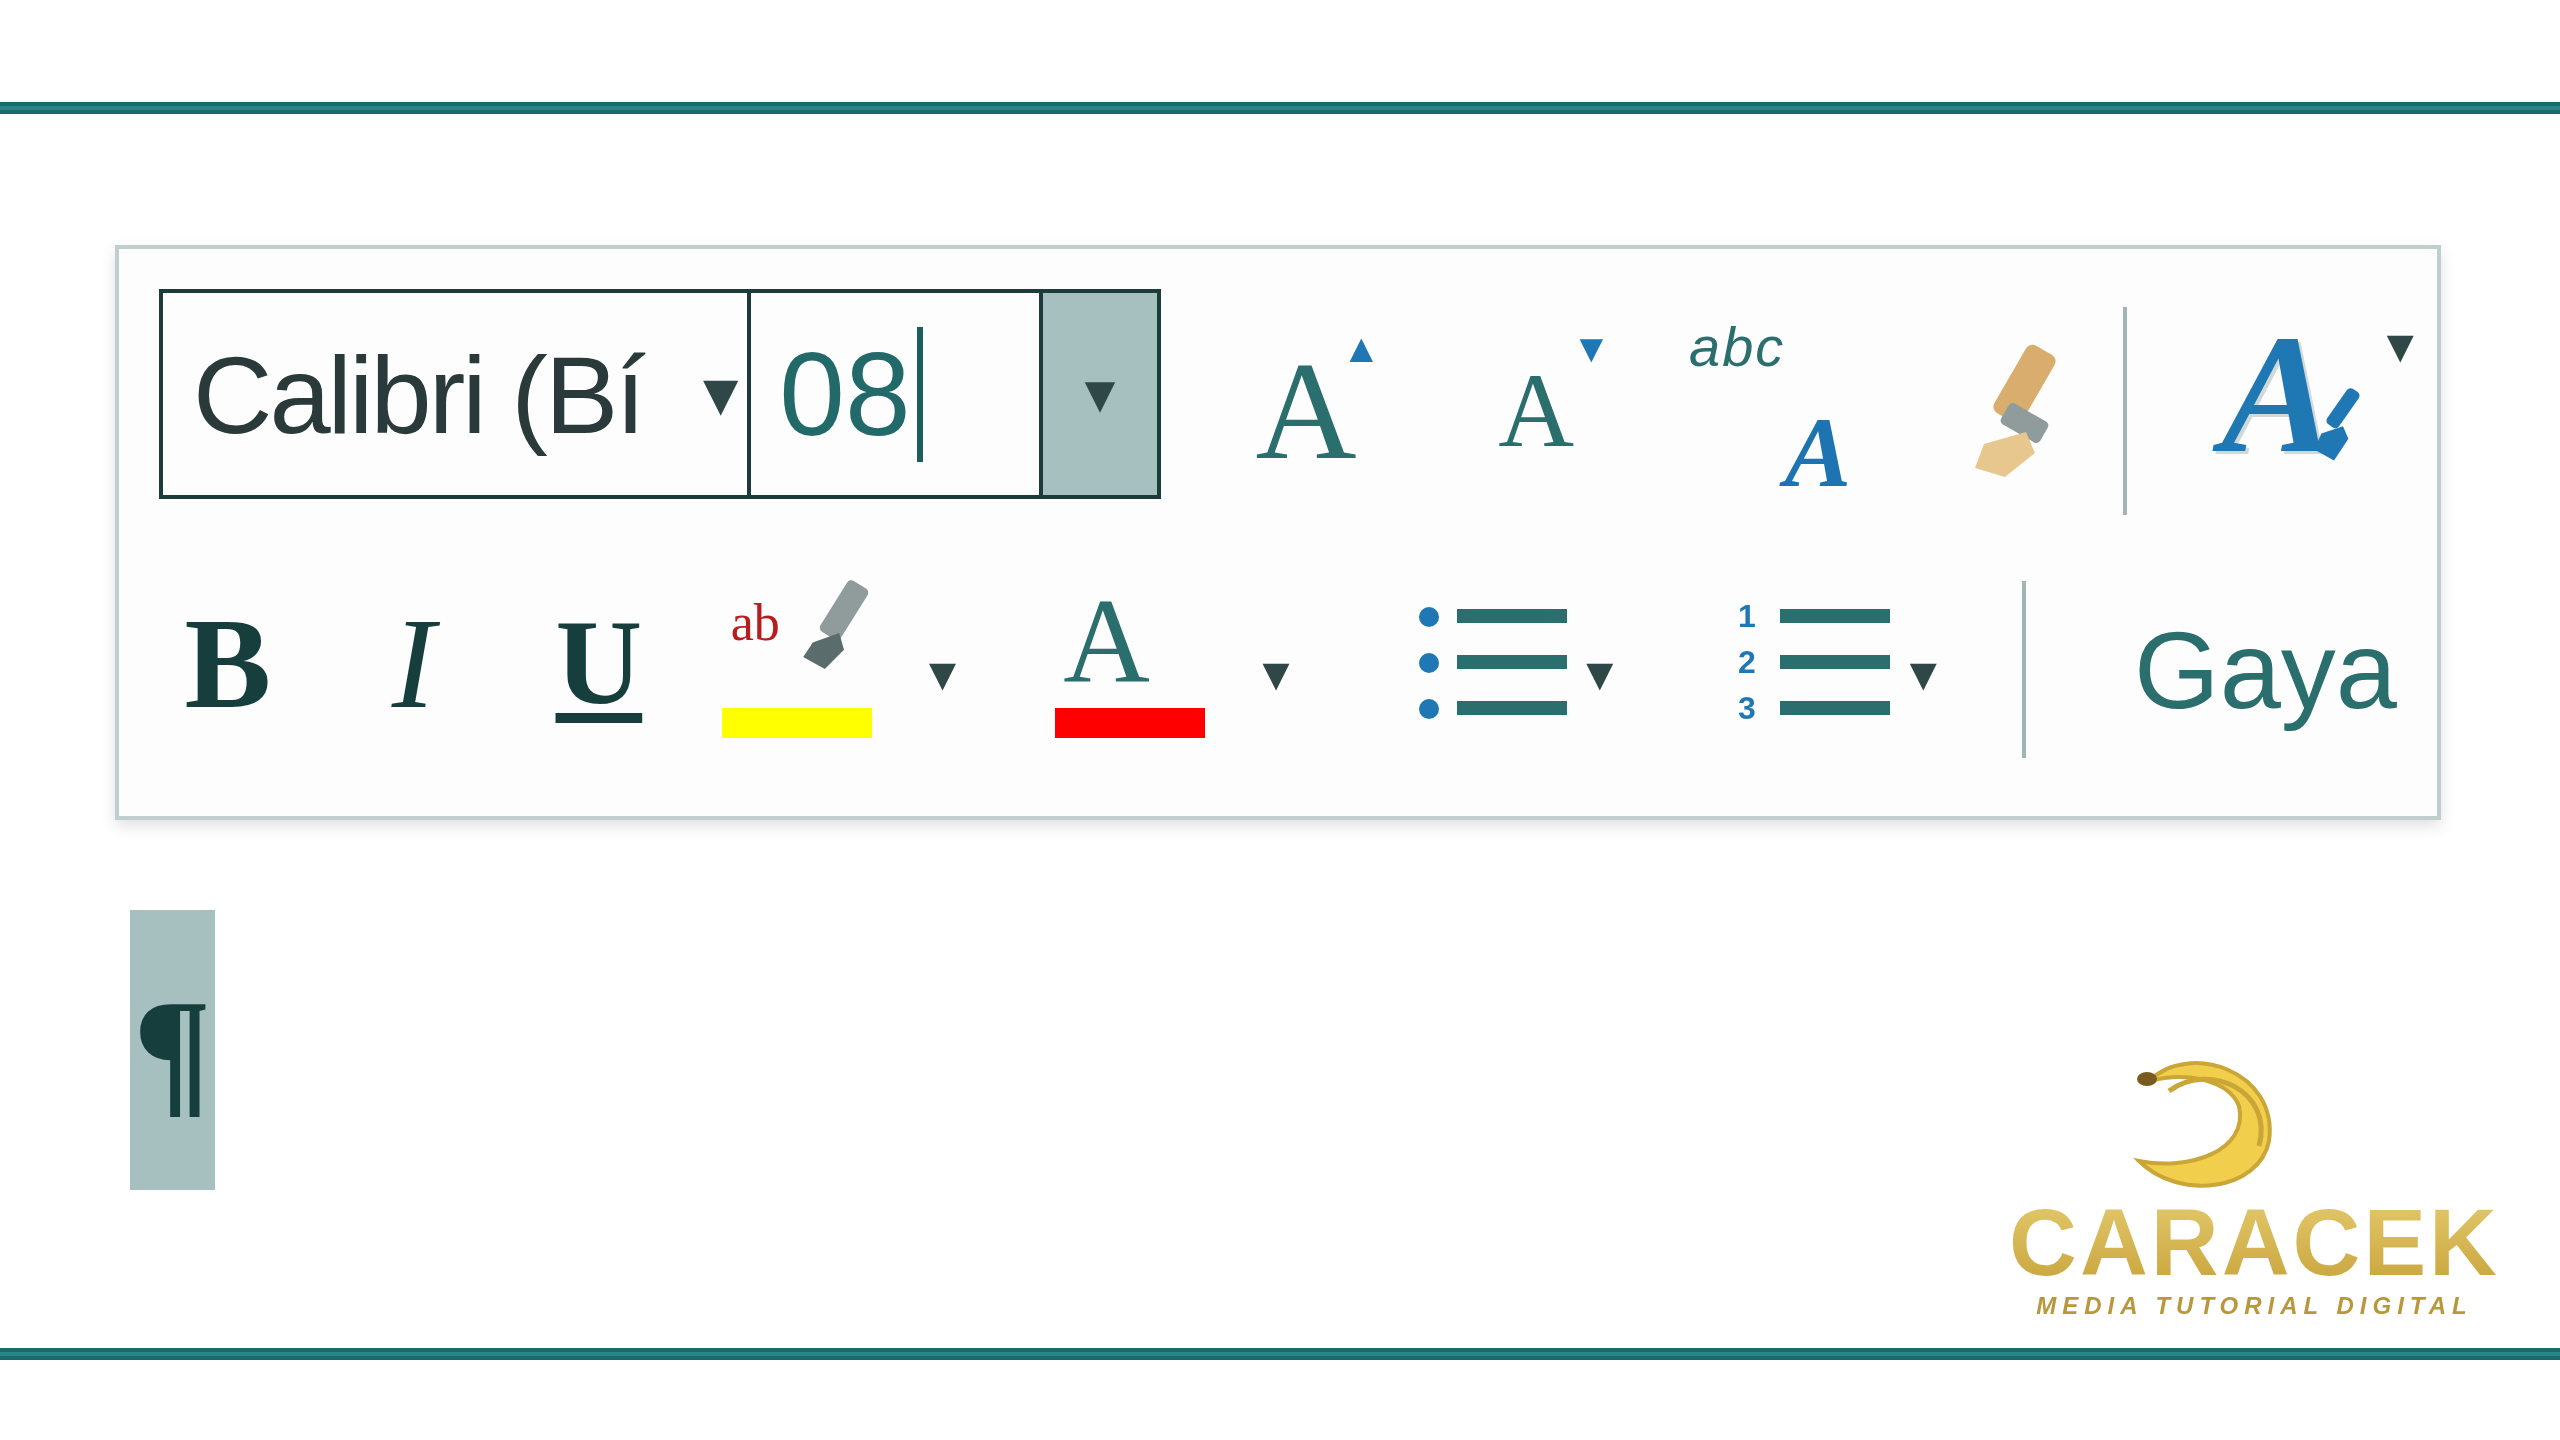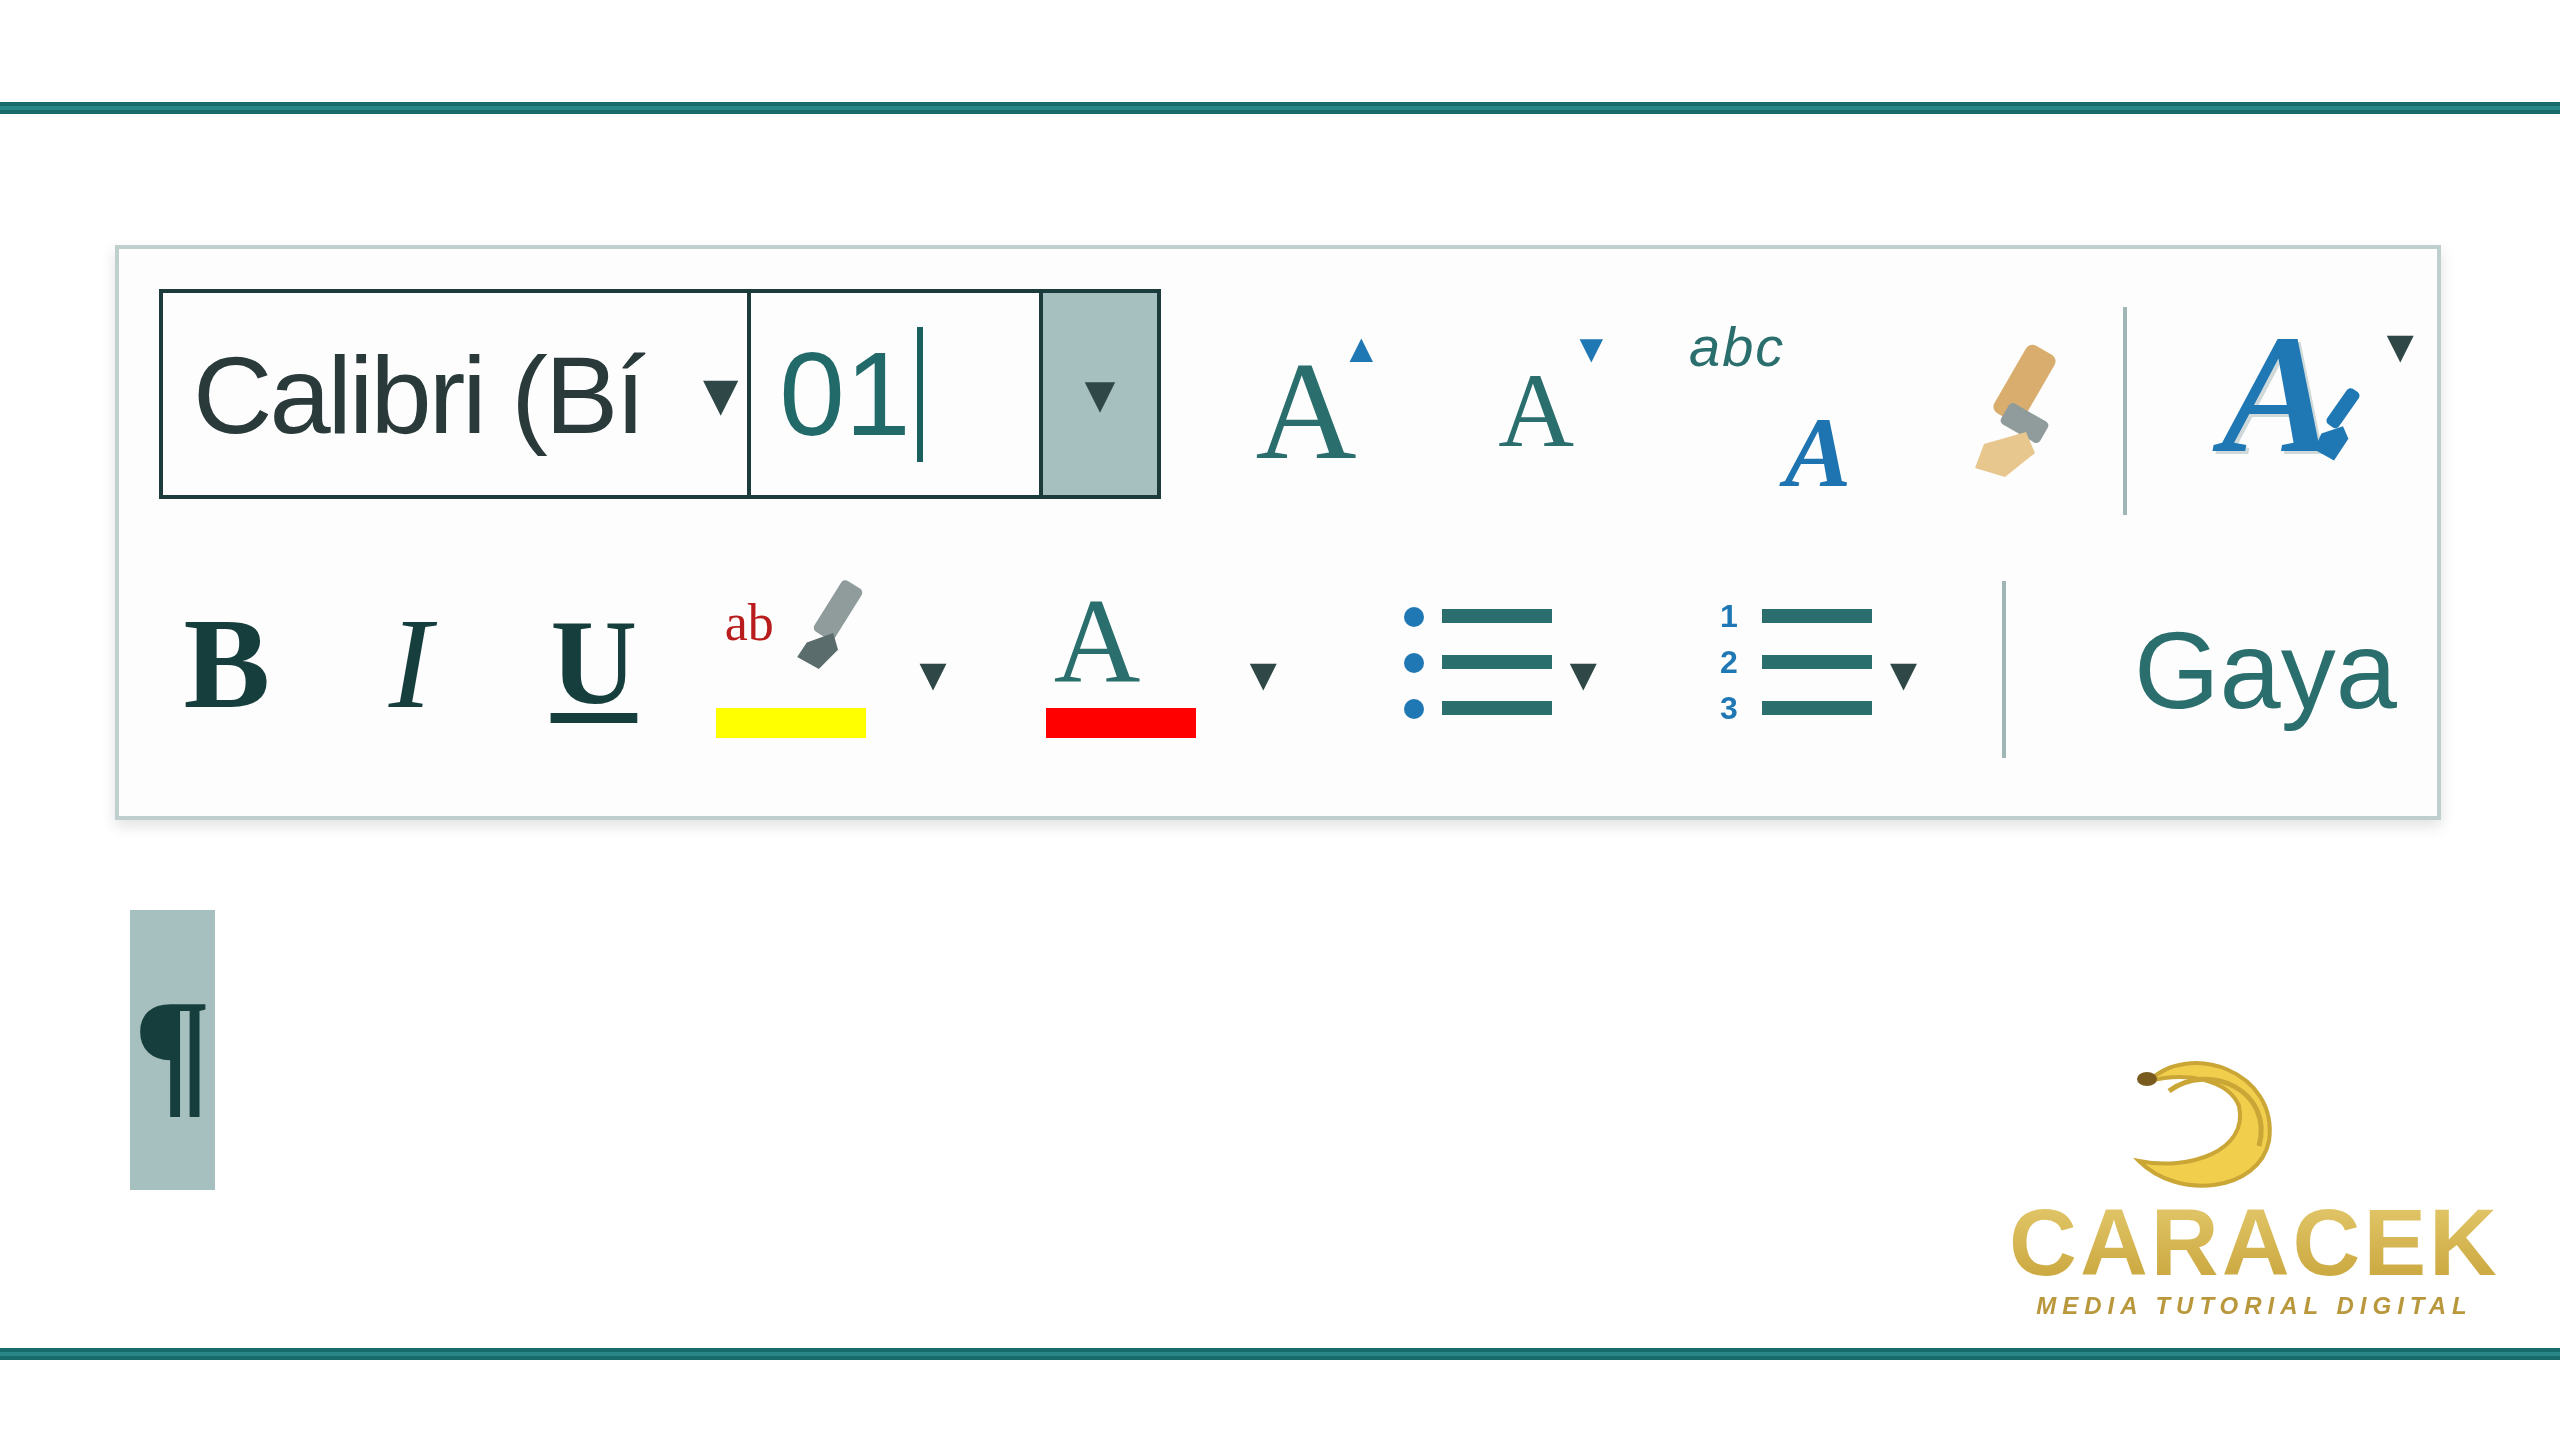--- a/index.html
+++ b/index.html
@@ -86,21 +86,21 @@
   .highlight-btn .dd  { position:absolute; right:-4px; top:85px; font-size:46px; color:#2f4747; }
   
   .font-color-btn { width: 250px; position: relative; margin-left:40px; }
   .font-color-btn .bigA { font-size: 120px; color:#2a6e6d; font-family:"Times New Roman",serif; position:absolute; left:14px; top:10px; }
   .font-color-btn .bar { position:absolute; left:6px; bottom:25px; width:150px; height:30px; background:#ff0000; }
   .font-color-btn .dd  { position:absolute; right:-4px; top:85px; font-size:46px; color:#2f4747; }
   
   .bullets-btn, .numbers-btn { width: 250px; position:relative; margin-left:30px; display:flex; align-items:center; justify-content:center; }
   .bullets-btn .dd, .numbers-btn .dd { position:absolute; right:-4px; top:85px; font-size:46px; color:#2f4747; }
   
-  .styles-label { font-size: 110px; color:#2a6e6d; margin-left:48px; display:flex; align-items:center; }
+  .styles-label { font-size: 110px; color:#2a6e6d; margin-left:28px; display:flex; align-items:center; }
   
   .pilcrow-sel {
     position:absolute; left:130px; top:910px;
     width:85px; height:280px; background:#a6c0bf; display:flex; align-items:center; justify-content:center;
     font-size: 145px; color:#153e3d; font-weight:700; font-family:"Times New Roman", serif;
   }
   
   .logo {
     position:absolute; right:60px; bottom:120px;
     text-align:center;
@@ -122,21 +122,21 @@
 
   <div class="row">
 
     <div class="font-combo">
       <span class="name">Calibri (Bí</span>
       <span class="dd">▼</span>
     </div>
 
     <div class="size-combo">
       <div class="val">
-        <span>01</span>
+        <span>08</span>
         <span class="caret-line"></span>
       </div>
       <div class="dd-btn">
         <span>▼</span>
       </div>
     </div>
 
     <div class="row1-icons">
 
       <div class="std-btn grow-A">

